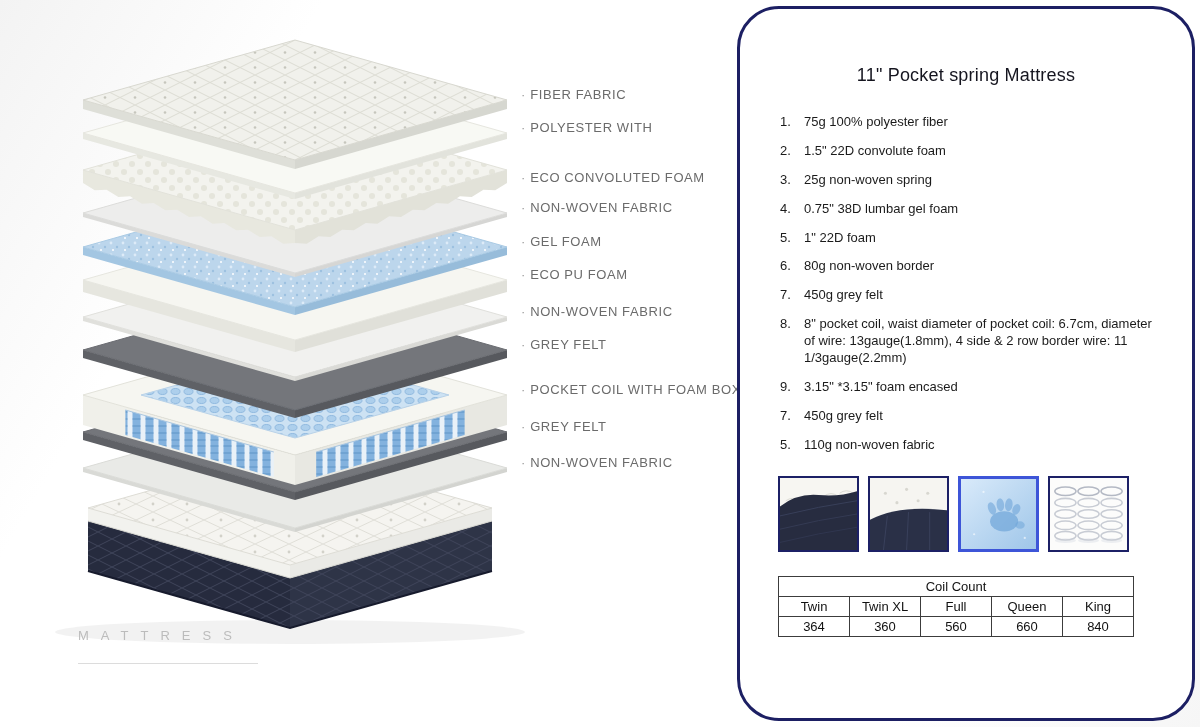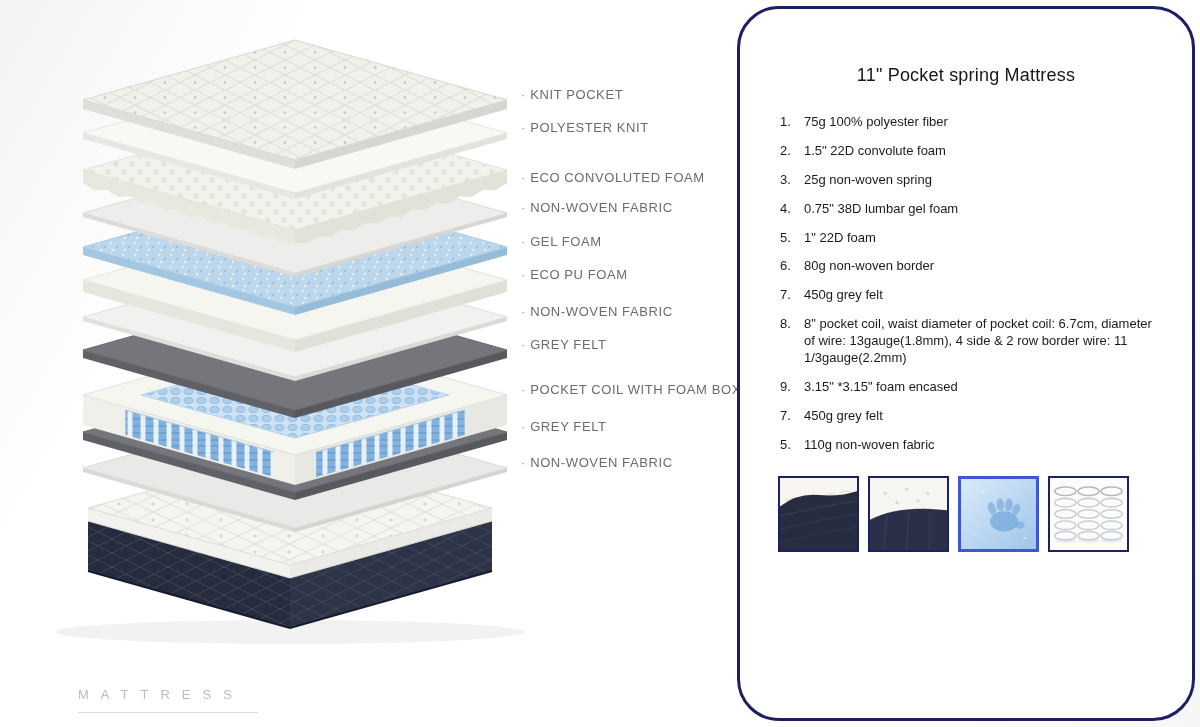--- a/index.html
+++ b/index.html
@@ -9,23 +9,23 @@
     font-family:"Liberation Sans",sans-serif;
   }
   
   .diagram-svg{position:absolute;left:0;top:0;}
   .layer-label{
     position:absolute;left:521px;white-space:nowrap;
     font-size:13px;letter-spacing:.6px;color:#6b6b6b;
   }
   .layer-label::before{content:"·  ";color:#9a9a9a;}
   .watermark{
-    position:absolute;left:78px;top:687px;width:180px;
+    position:absolute;left:78px;top:628px;width:180px;
     font-size:13px;letter-spacing:12px;color:#bcbcbc;
-    border-bottom:1px solid #dcdcdc;padding-bottom:10px;
+    border-bottom:1px solid #dcdcdc;padding-bottom:20px;
   }
   
   .panel{
     position:absolute;left:737px;top:6px;width:458px;height:715px;
     box-sizing:border-box;border:3px solid var(--panel-border,#1c1f63);
     border-radius:42px;background:#ffffff;
   }
   .panel-title{
     margin:56px 0 0;text-align:center;font-size:18px;font-weight:500;
     color:#15151f;letter-spacing:.2px;
@@ -138,22 +138,22 @@
       <path d="M507,170 L295,230 L295,243 L306.8,243.7 L318.6,236.3 L330.3,237.0 L342.1,229.7 L353.9,230.3 L365.7,223.0 L377.4,223.7 L389.2,216.3 L401.0,217.0 L412.8,209.7 L424.6,210.3 L436.3,203.0 L448.1,203.7 L459.9,196.3 L471.7,197.0 L483.4,189.7 L495.2,190.3 L507.0,183.0 Z" fill="#e2e2d9"></path>
       <polygon points="83,170 295,110 507,170 295,230" fill="url(#eggs)" stroke="#e2e2da"></polygon>
       <polygon points="83,133 295,193 295,199 83,139" fill="#e7e8e1"></polygon>
       <polygon points="507,133 295,193 295,199 507,139" fill="#e2e3dc"></polygon>
       <polygon points="83,133 295,73 507,133 295,193" fill="#f8f9f4" stroke="#e6e6df"></polygon>
       <polygon points="83,100 295,160 295,169 83,109" fill="#dedfd8"></polygon>
       <polygon points="507,100 295,160 295,169 507,109" fill="#d6d7d0"></polygon>
       <polygon points="83,100 295,40 507,100 295,160" fill="url(#quilt)" stroke="#d8d8d0"></polygon>
     </svg>
 
-  <div class="layer-label" style="top:87px">KNIT POCKET</div>
-  <div class="layer-label" style="top:120px">POLYESTER KNIT</div>
+  <div class="layer-label" style="top:87px">FIBER FABRIC</div>
+  <div class="layer-label" style="top:120px">POLYESTER WITH</div>
   <div class="layer-label" style="top:170px">ECO CONVOLUTED FOAM</div>
   <div class="layer-label" style="top:200px">NON-WOVEN FABRIC</div>
   <div class="layer-label" style="top:234px">GEL FOAM</div>
   <div class="layer-label" style="top:267px">ECO PU FOAM</div>
   <div class="layer-label" style="top:304px">NON-WOVEN FABRIC</div>
   <div class="layer-label" style="top:337px">GREY FELT</div>
   <div class="layer-label" style="top:382px">POCKET COIL WITH FOAM BOX</div>
   <div class="layer-label" style="top:419px">GREY FELT</div>
   <div class="layer-label" style="top:455px">NON-WOVEN FABRIC</div>
 
@@ -274,14 +274,37 @@
             <ellipse cx="64" cy="14" rx="11" ry="4.5" stroke="#b4b9c4"></ellipse>
             <ellipse cx="64" cy="26" rx="11" ry="4.5"></ellipse>
               <ellipse cx="64" cy="38" rx="11" ry="4.5"></ellipse>
             <ellipse cx="64" cy="50" rx="11" ry="4.5"></ellipse>
               <ellipse cx="64" cy="61" rx="11" ry="4.5"></ellipse>
           </g>
         </svg>
       </div>
     </div>
 
+    <table class="coil-table">
+      <thead>
+        <tr>
+          <th class="t-title" colspan="5">Coil Count</th>
+        </tr>
+        <tr>
+          <th>Twin</th>
+          <th>Twin XL</th>
+          <th>Full</th>
+          <th>Queen</th>
+          <th>King</th>
+        </tr>
+      </thead>
+      <tbody>
+        <tr>
+          <td>364</td>
+          <td>360</td>
+          <td>560</td>
+          <td>660</td>
+          <td>840</td>
+        </tr>
+      </tbody>
+    </table>
   </div>
 </div>
 
 </body></html>

